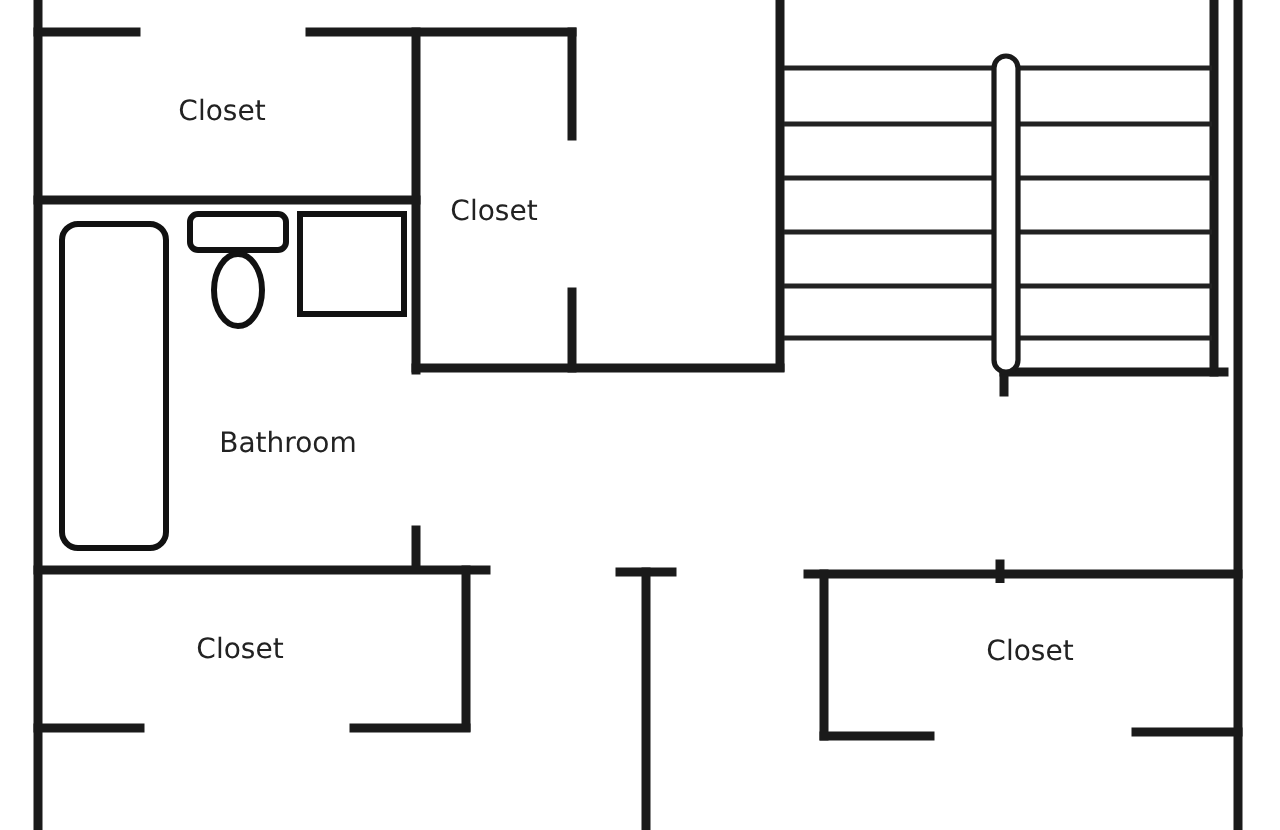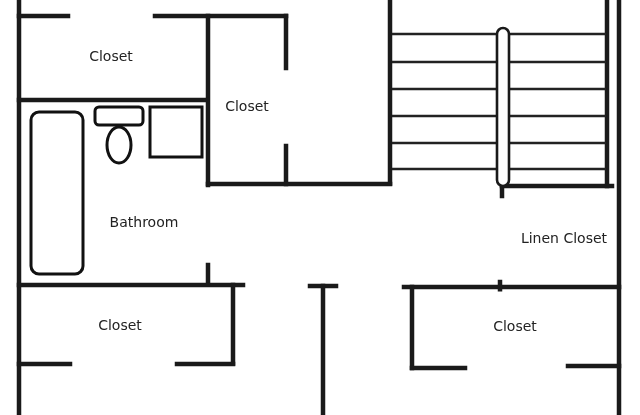--- a/index.html
+++ b/index.html
@@ -79,16 +79,15 @@
 
     <rect class="fixture" x="31" y="112" width="52" height="162" rx="8" ry="8"></rect>
     <rect class="fixture" x="95" y="107" width="48" height="18" rx="4" ry="4"></rect>
     <ellipse class="fixture" cx="119" cy="145" rx="12" ry="18"></ellipse>
     <rect class="fixture" x="150" y="107" width="52" height="50"></rect>
   </svg>
 
   <div class="label" style="left:111px; top:56px;">Closet</div>
   <div class="label" style="left:247px; top:106px;">Closet</div>
   <div class="label" style="left:144px; top:222px;">Bathroom</div>
-  <div class="label" style="left:564px; top:238px;">Linen Closet</div>
   <div class="label" style="left:120px; top:325px;">Closet</div>
   <div class="label" style="left:515px; top:326px;">Closet</div>
 </div>
 
 </body></html>

